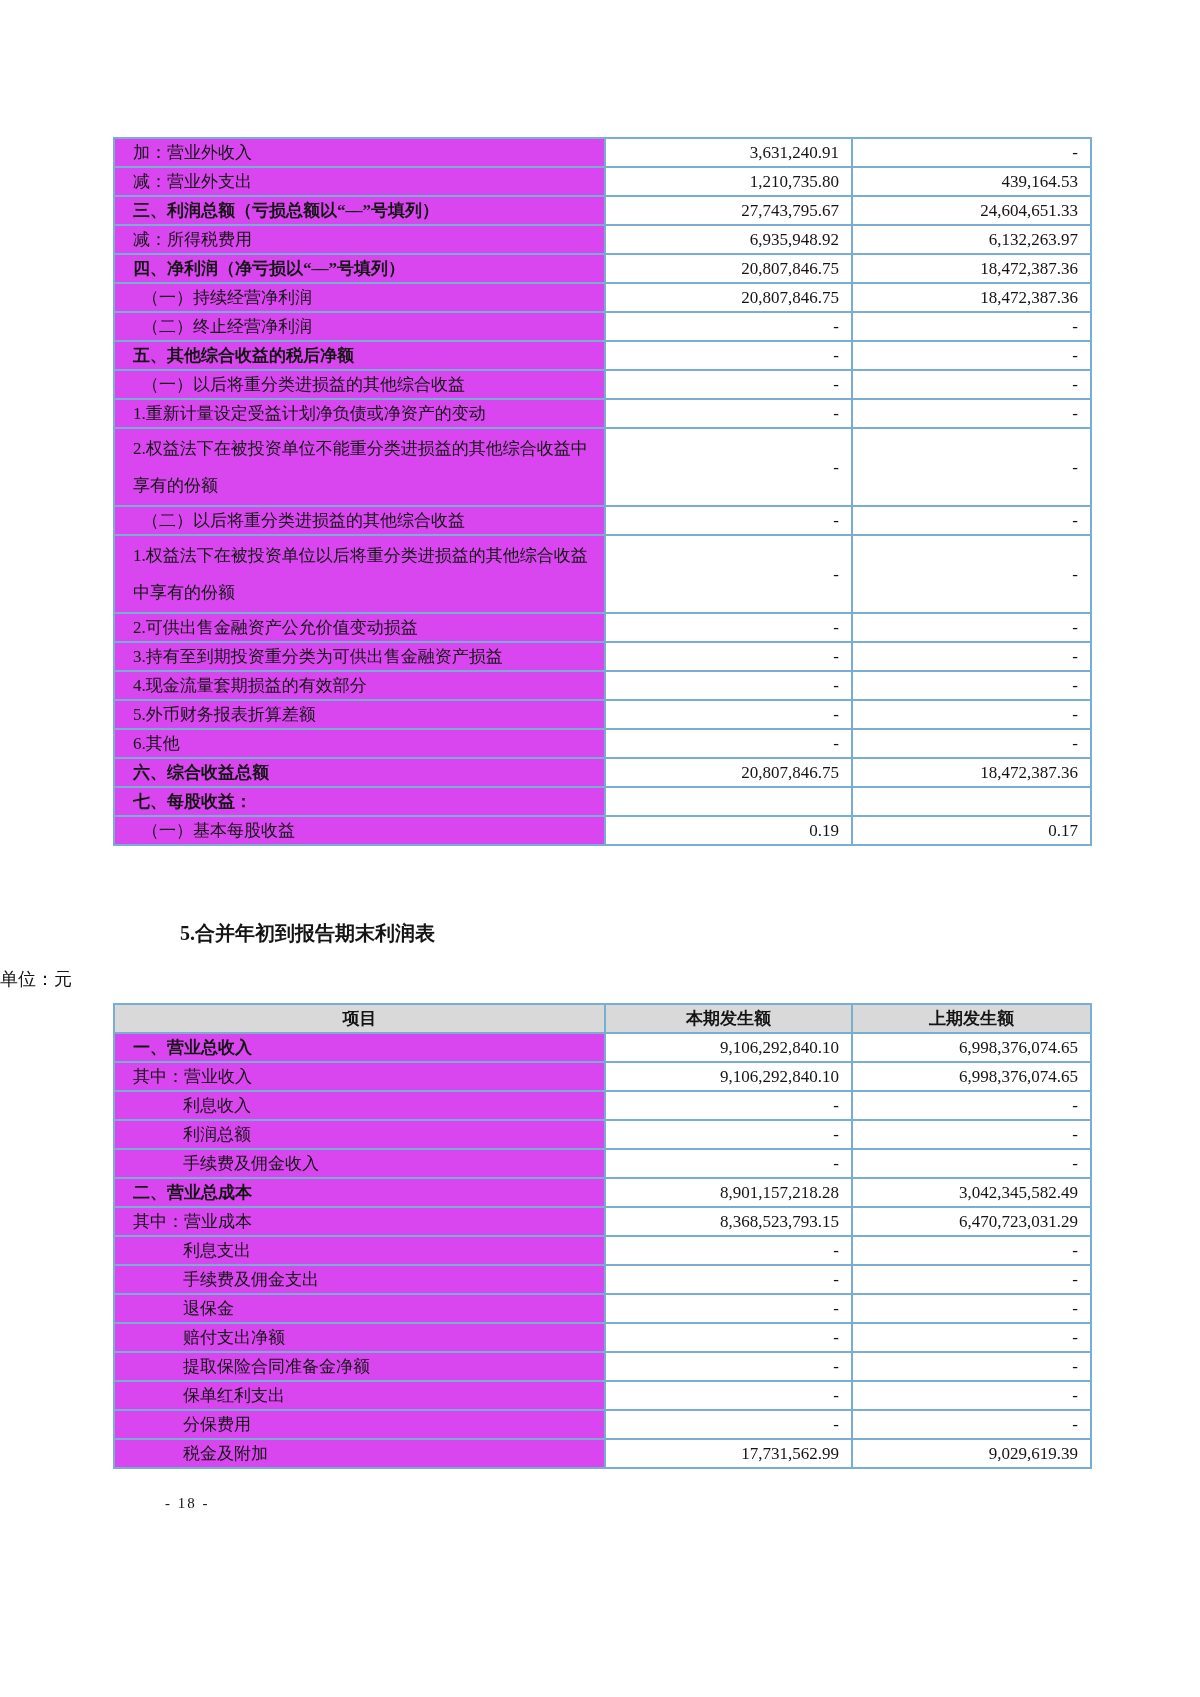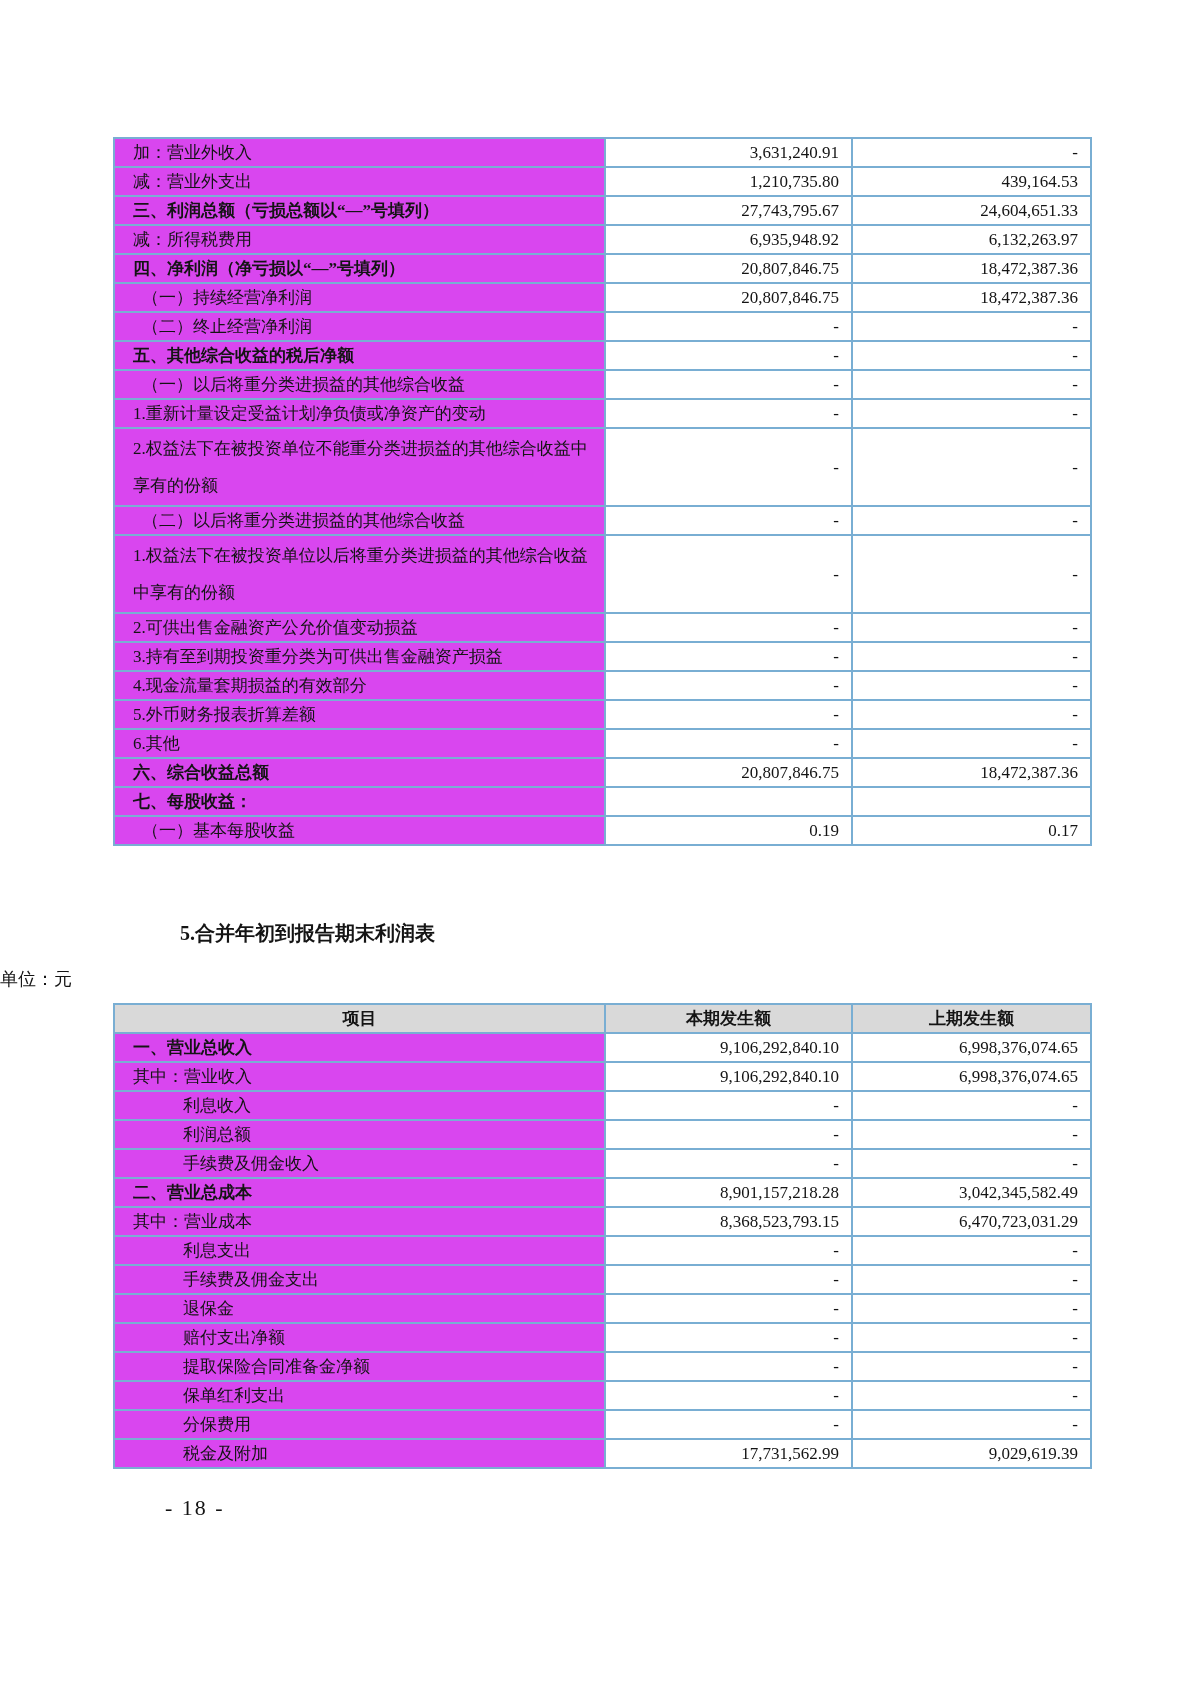--- a/index.html
+++ b/index.html
@@ -54,21 +54,21 @@
   .unit-line{
     width:1090px;
     margin-top:20px;
     padding-right:58px;
     box-sizing:border-box;
     font-size:18px;
   }
   #table2{margin-top:12px;}
   .page-number{
     margin:26px 0 0 165px;
-    font-size:22px;
+    font-size:15px;
     letter-spacing:2px;
   }
 </style>
 </head>
 <body>
 
 <div class="page">
 
   <table class="fin" id="table1">
     <colgroup>

